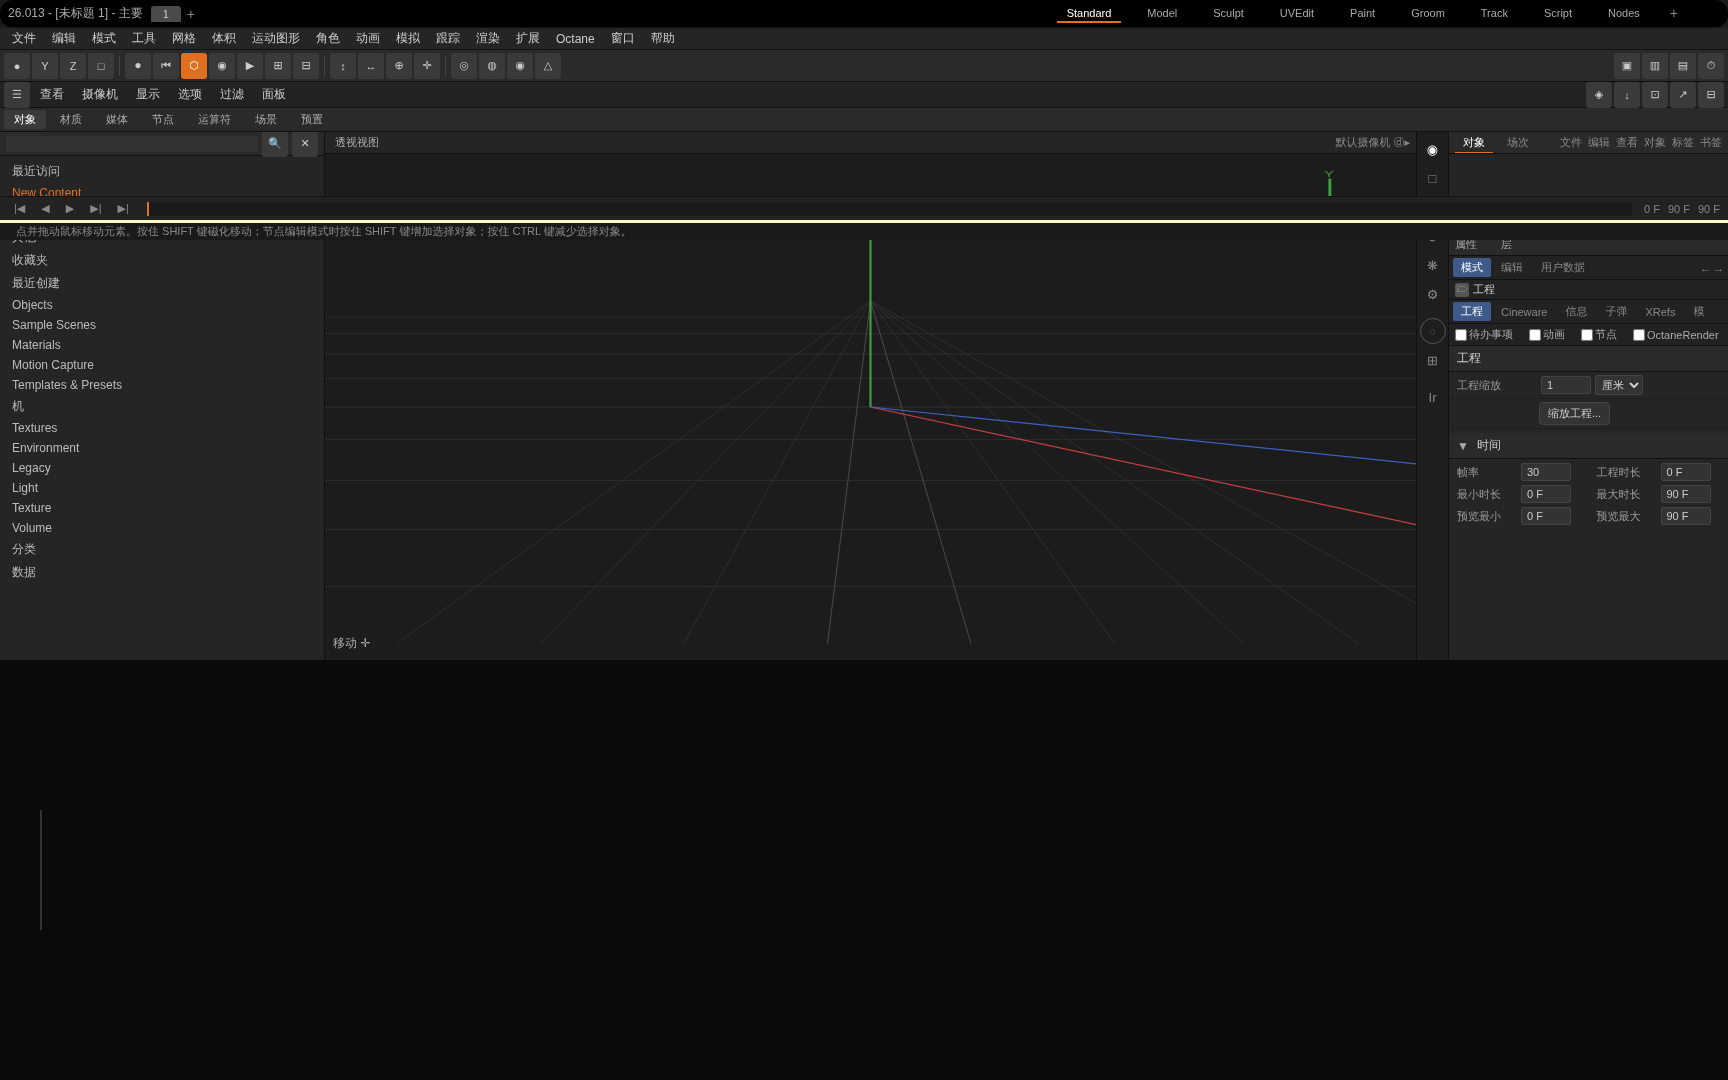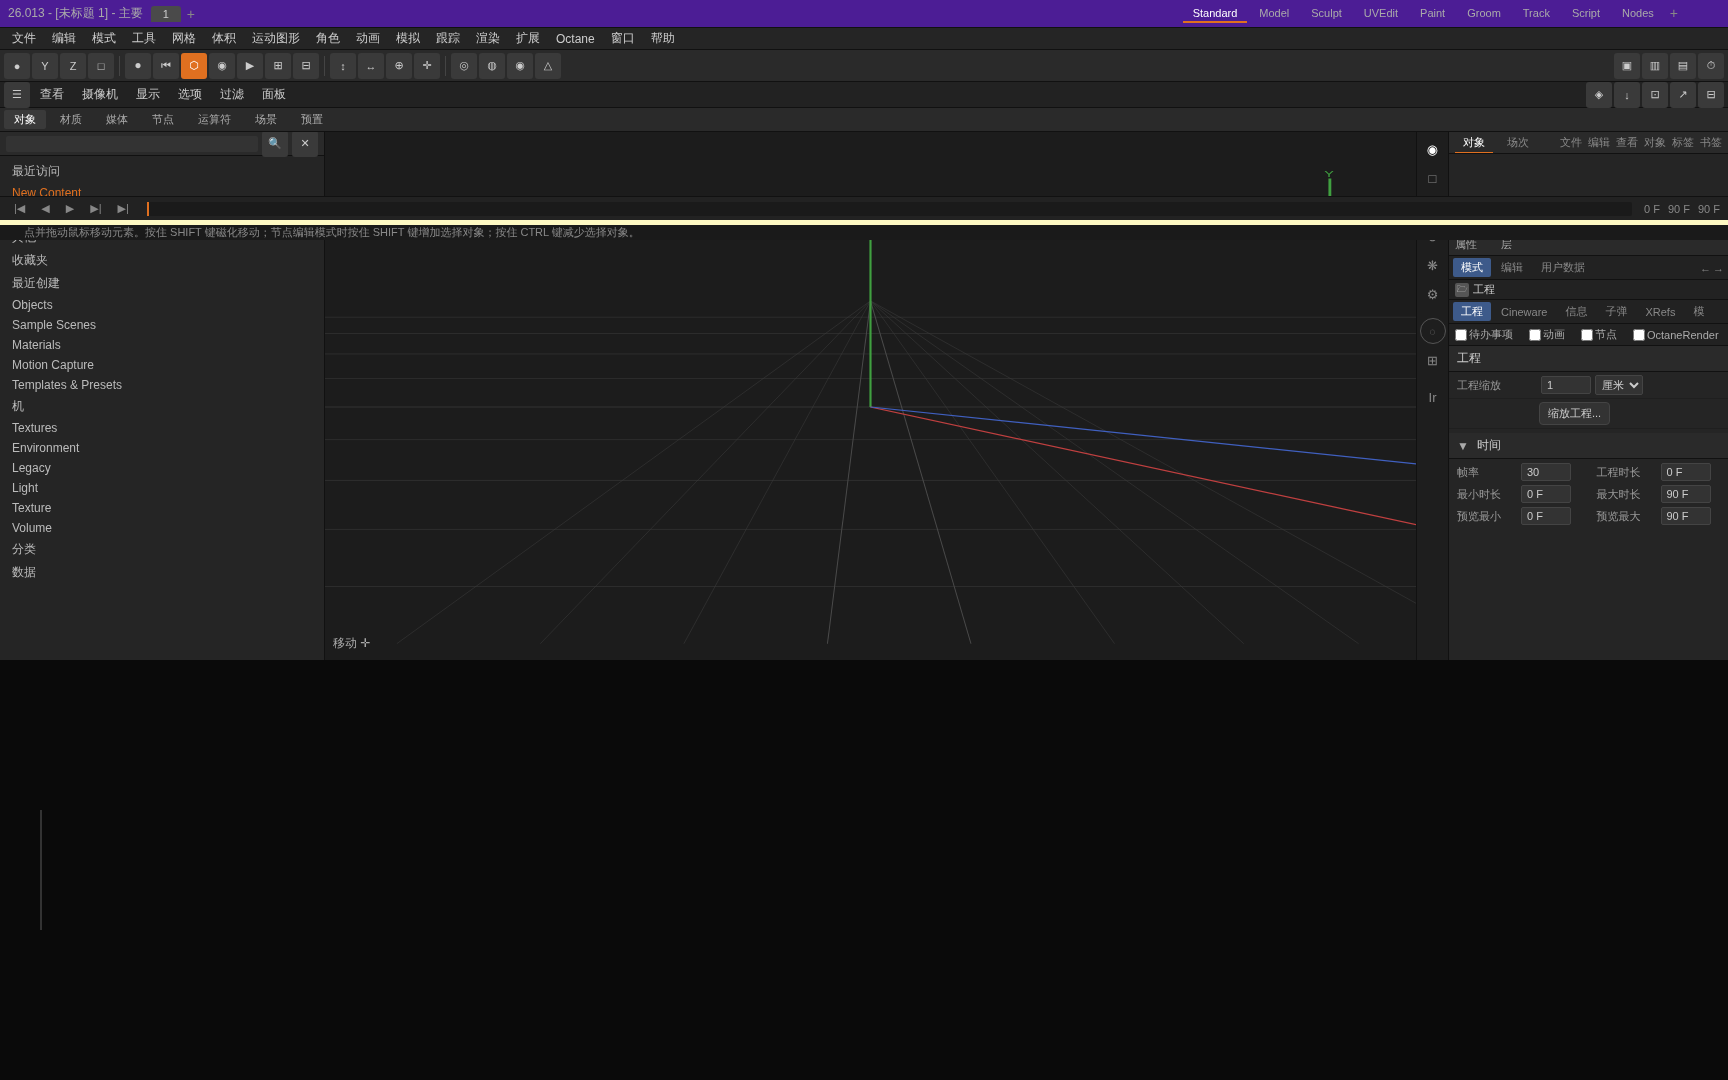--- a/index.html
+++ b/index.html
@@ -10,26 +10,27 @@
       font-family: 'Microsoft YaHei', 'SimHei', sans-serif;
       font-size: 12px;
       color: #ccc;
       overflow: hidden;
       position: relative;
     }
 
     
     #title-bar {
       height: 28px;
-      background: #4c1d95;
+      background: #000000;
       display: flex;
       align-items: center;
       padding: 0 8px;
       border-bottom: 1px solid #111;
       position: relative;
+      border-radius: 13px;
     }
     #title-bar .title-text {
       color: #aaa;
       font-size: 12px;
     }
     #title-bar .tab-bar {
       display: flex;
       align-items: center;
       margin-left: 8px;
     }
@@ -40,21 +41,21 @@
       font-size: 11px;
       border-radius: 3px 3px 0 0;
       margin-right: 2px;
       cursor: pointer;
     }
     #title-bar .tab.active { background: #4a4a4a; }
     #title-bar .mode-tabs {
       position: absolute;
       right: 50px;
       display: flex;
-      gap: 2px;
+      gap: 16px;
     }
     #title-bar .mode-tab {
       padding: 2px 10px;
       font-size: 11px;
       color: #aaa;
       cursor: pointer;
       background: transparent;
     }
     #title-bar .mode-tab.active { color: #fff; border-bottom: 2px solid #e07020; }
     #title-bar .add-tab {
@@ -376,24 +377,24 @@
 
     
     #status-bar {
       position: absolute;
       bottom: 420px;
       left: 0; right: 0;
       height: 20px;
       background: #1a1a1a;
       display: flex;
       align-items: center;
-      padding: 0 24px;
+      padding: 0 16px;
       font-size: 11px;
       color: #888;
-      border-top: 5px solid #fef9c3;
+      border-top: 3px solid #fef9c3;
     }
 
     
     #timeline-bar {
       position: absolute;
       bottom: 440px;
       left: 0; right: 0;
       height: 24px;
       background: #222;
       display: flex;
@@ -570,20 +571,24 @@
         <div class="tree-item">Legacy</div>
         <div class="tree-item">Light</div>
         <div class="tree-item">Texture</div>
         <div class="tree-item">Volume</div>
         <div class="tree-item">分类</div>
         <div class="tree-item">数据</div>
       </div>
     </div>
 
     <div id="viewport-area">
+      <div id="viewport-header">
+        <span class="vp-menu-item">透视视图</span>
+        <span class="vp-camera-label">默认摄像机 ⓓ▸</span>
+      </div>
 
       <div id="viewport-canvas">
 
         <svg id="grid-svg" viewBox="0 0 760 620" preserveAspectRatio="none">
           <defs>
             <style>
               .grid-line { stroke: #3a3a3a; stroke-width: 0.5; }
               .grid-line-main { stroke: #4a4a4a; stroke-width: 0.7; }
               .axis-x { stroke: #c04040; stroke-width: 1.5; }
               .axis-y { stroke: #40a040; stroke-width: 1.5; }

